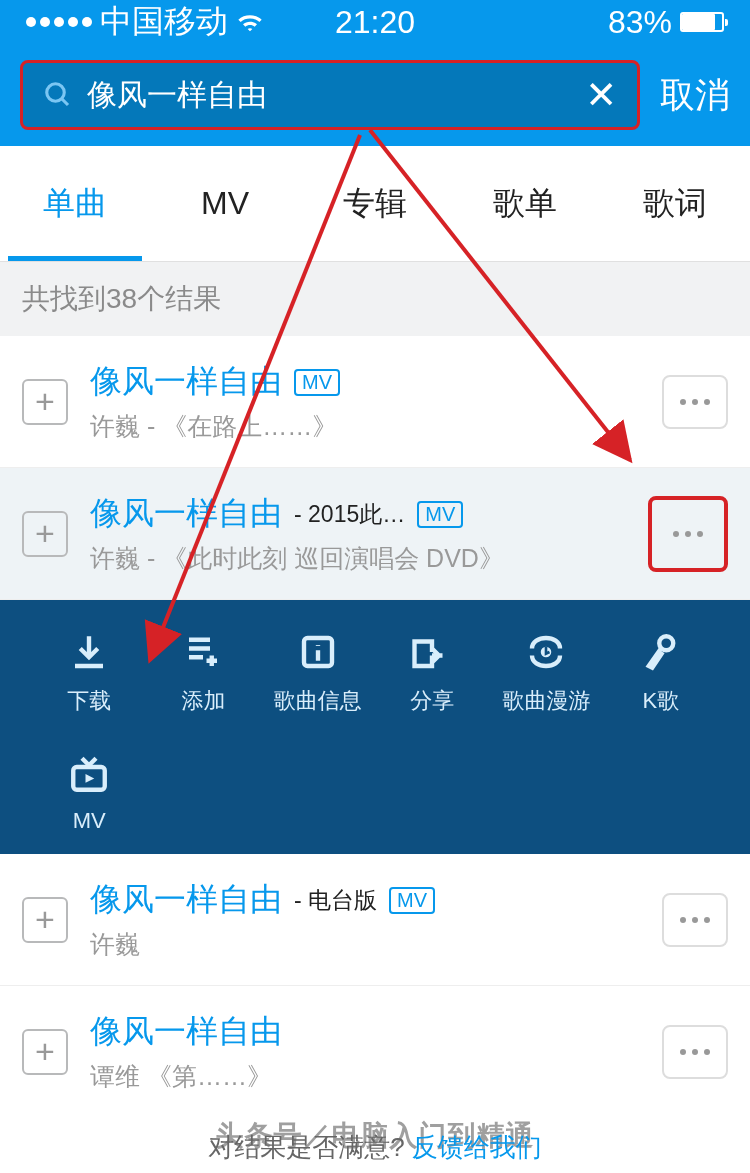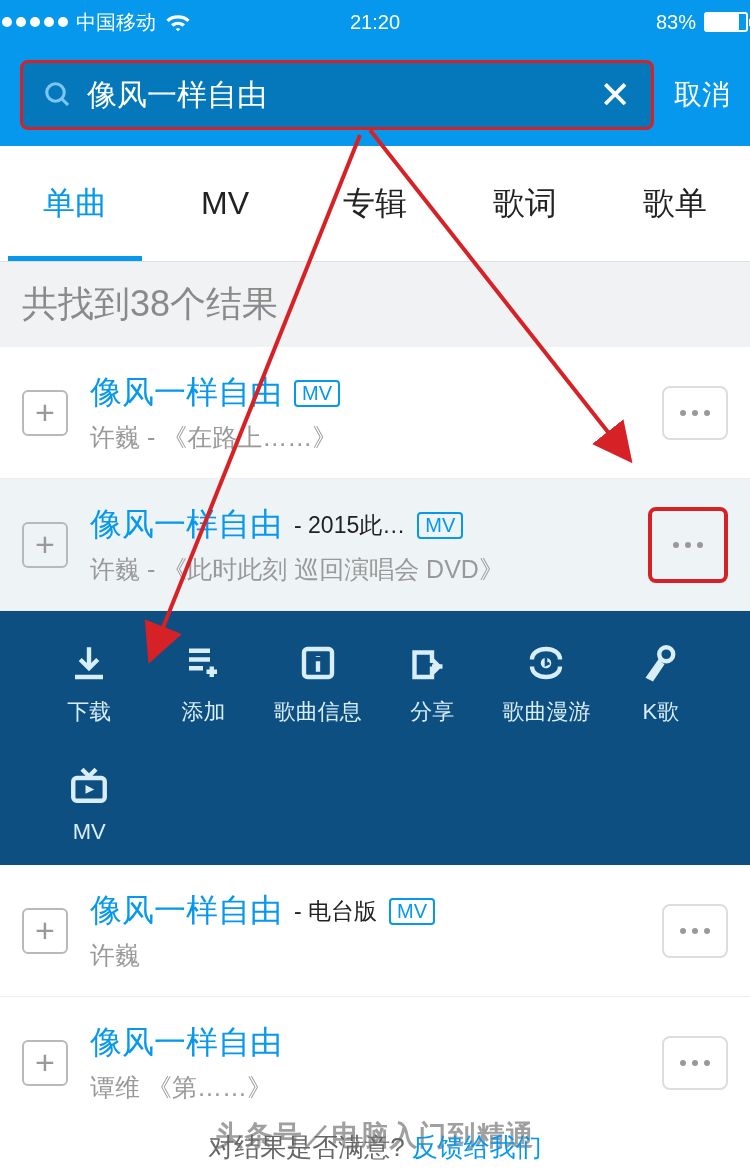--- a/index.html
+++ b/index.html
@@ -1,40 +1,40 @@
 <!DOCTYPE html>
 <html><head>
 <meta charset="utf-8">
 <style>
 * { margin: 0; padding: 0; box-sizing: border-box; }
 body { font-family: -apple-system, "Helvetica Neue", Arial, sans-serif; width: 750px; height: 1173px; background: #fff; overflow: hidden; position: relative; }
 
-.status-bar { background: #0698ec; height: 44px; display: flex; align-items: center; justify-content: space-between; padding: 0 2px; color: #fff; font-size: 20px; }
+.status-bar { background: #0698ec; height: 44px; display: flex; align-items: center; justify-content: space-between; padding: 0 26px; color: #fff; font-size: 32px; }
 .status-left { display: flex; align-items: center; gap: 8px; }
 .dots { display: flex; gap: 4px; }
 .dot { width: 10px; height: 10px; border-radius: 50%; background: #fff; }
 .status-center { position: absolute; left: 50%; transform: translateX(-50%); font-weight: 500; }
 .status-right { display: flex; align-items: center; gap: 8px; }
 .battery { width: 44px; height: 20px; border: 2px solid #fff; border-radius: 3px; position: relative; }
 .battery::after { content: ""; position: absolute; right: -6px; top: 5px; width: 3px; height: 7px; background: #fff; border-radius: 0 2px 2px 0; }
 .battery-fill { background: #fff; width: 83%; height: 100%; border-radius: 1px; }
 
 .search-header { background: #0698ec; height: 102px; display: flex; align-items: center; padding: 0 20px; gap: 20px; }
 .search-box { flex: 1; background: #0478ba; border-radius: 8px; height: 70px; display: flex; align-items: center; padding: 0 20px; position: relative; border: 3px solid #d62226; }
 .search-icon-svg { width: 30px; height: 30px; stroke: #7bc6f3; stroke-width: 2.5; fill: none; }
 .search-text { color: #fff; font-size: 30px; margin-left: 14px; flex: 1; }
 .clear-x { color: #fff; font-size: 38px; font-weight: 300; }
-.cancel-btn { color: #fff; font-size: 28px; }
+.cancel-btn { color: #fff; font-size: 35px; }
 
 .tabs { display: flex; height: 116px; border-bottom: 1px solid #e0e0e0; }
 .tab { flex: 1; display: flex; align-items: center; justify-content: center; font-size: 32px; color: #222; position: relative; }
 .tab.active { color: #0698ec; }
 .tab.active::after { content: ""; position: absolute; bottom: 0; left: 8px; right: 8px; height: 5px; background: #0698ec; }
 
-.results-count { background: #f1f2f3; padding: 18px 22px; color: #8a8a8a; font-size: 36px; }
+.results-count { background: #f1f2f3; padding: 18px 22px; color: #8a8a8a; font-size: 28px; }
 
 .song-row { display: flex; align-items: center; padding: 24px 22px; border-bottom: 1px solid #eee; gap: 22px; }
 .song-row.expanded { background: #eef3f6; }
 .add-btn { width: 46px; height: 46px; border: 2px solid #b8b9ba; border-radius: 6px; display: flex; align-items: center; justify-content: center; color: #999; font-size: 34px; flex-shrink: 0; }
 .song-info { flex: 1; min-width: 0; }
 .song-title-line { display: flex; align-items: center; gap: 12px; }
 .song-title { color: #0698ec; font-size: 32px; white-space: nowrap; overflow: hidden; text-overflow: ellipsis; }
 .song-title-suffix { color: #222; font-size: 23px; white-space: nowrap; }
 .mv-badge { border: 2px solid #0698ec; color: #0698ec; font-size: 20px; padding: 0 6px; border-radius: 4px; font-weight: 500; flex-shrink: 0; }
 .song-sub { color: #999; font-size: 25px; margin-top: 6px; white-space: nowrap; overflow: hidden; text-overflow: ellipsis; }
@@ -89,22 +89,22 @@
     <span class="search-text">像风一样自由</span>
     <span class="clear-x">✕</span>
   </div>
   <span class="cancel-btn">取消</span>
 </div>
 
 <div class="tabs">
   <div class="tab active">单曲</div>
   <div class="tab">MV</div>
   <div class="tab">专辑</div>
+  <div class="tab">歌单</div>
   <div class="tab">歌词</div>
-  <div class="tab">歌单</div>
 </div>
 
 <div class="results-count">共找到38个结果</div>
 
 <div class="song-row">
   <div class="add-btn">+</div>
   <div class="song-info">
     <div class="song-title-line">
       <span class="song-title">像风一样自由</span>
       <span class="mv-badge">MV</span>

